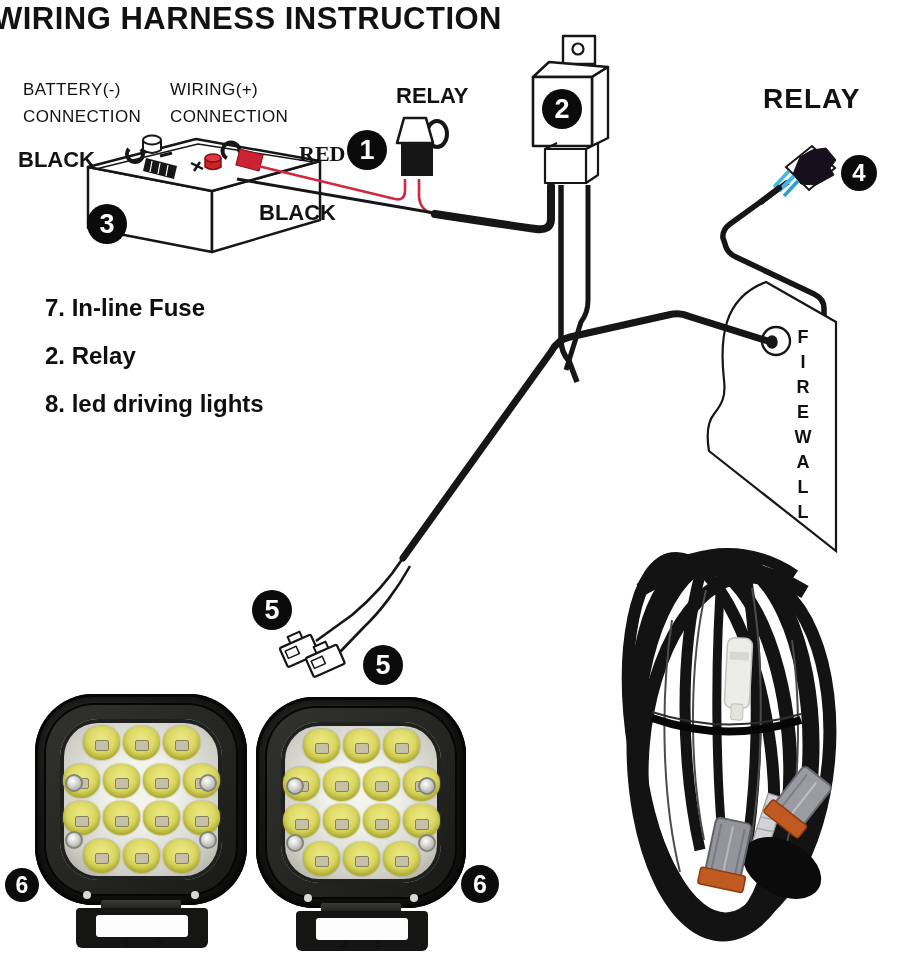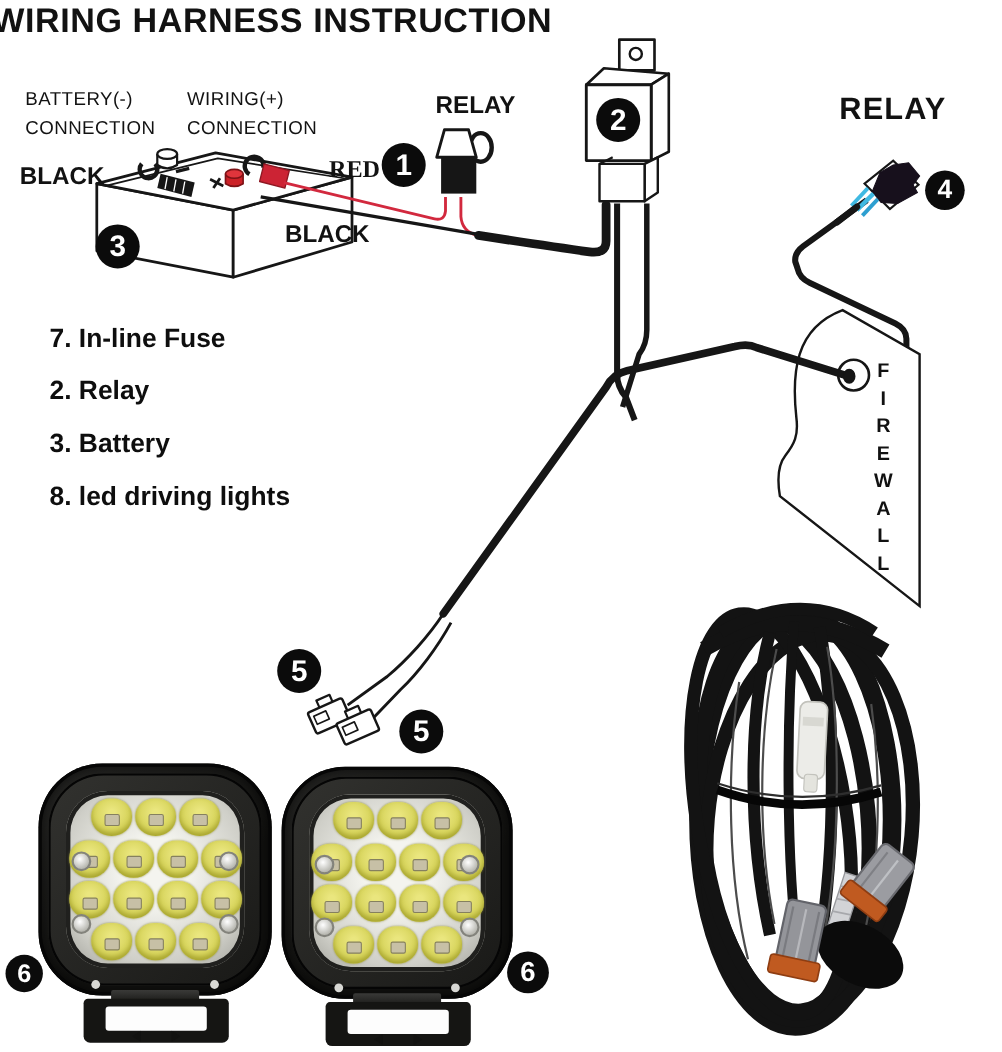--- a/index.html
+++ b/index.html
@@ -195,21 +195,20 @@
   <div class="lbl" style="left:763px;top:83px;font-size:28px;letter-spacing:1px;">RELAY</div>
   <div class="lbl" style="left:18px;top:147px;font-size:22px;">BLACK</div>
   <div class="lbl" style="left:299px;top:141px;font-size:22px;font-family:Liberation Serif, serif;">RED</div>
   <div class="lbl" style="left:259px;top:200px;font-size:22px;">BLACK</div>
 
   <div class="firewall-text">FIREWALL</div>
 
   <div class="legend">
     <span class="legend-item">7. In-line Fuse</span>
     <span class="legend-item">2. Relay</span>
-    <span class="legend-item">3. Battery</span>
     <span class="legend-item">8. led driving lights</span>
   </div>
 
   <div class="marker" style="left:347px;top:130px;width:40px;height:40px;font-size:27px;">1</div>
   <div class="marker" style="left:542px;top:89px;width:40px;height:40px;font-size:27px;">2</div>
   <div class="marker" style="left:87px;top:204px;width:40px;height:40px;font-size:27px;">3</div>
   <div class="marker" style="left:841px;top:155px;width:36px;height:36px;font-size:24px;">4</div>
   <div class="marker" style="left:252px;top:590px;width:40px;height:40px;font-size:27px;">5</div>
   <div class="marker" style="left:363px;top:645px;width:40px;height:40px;font-size:27px;">5</div>
   <div class="marker" style="left:5px;top:868px;width:34px;height:34px;font-size:23px;">6</div>

